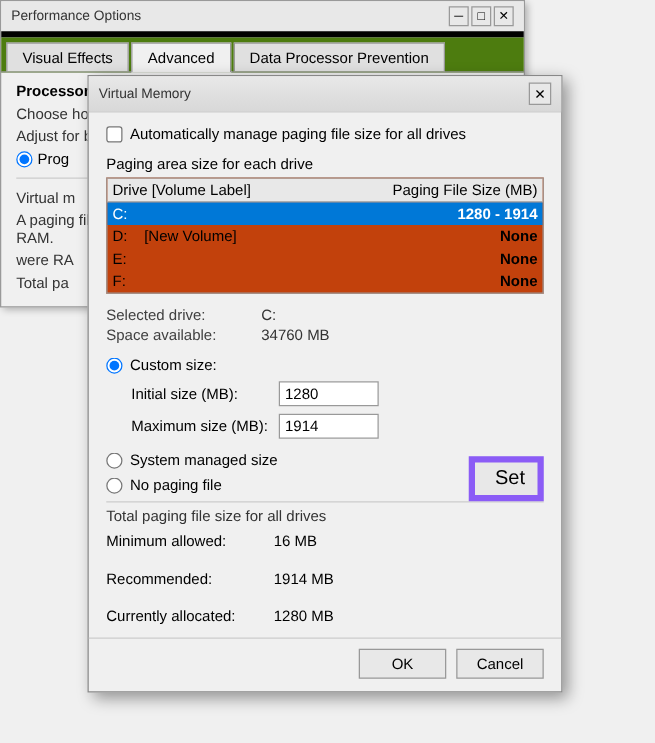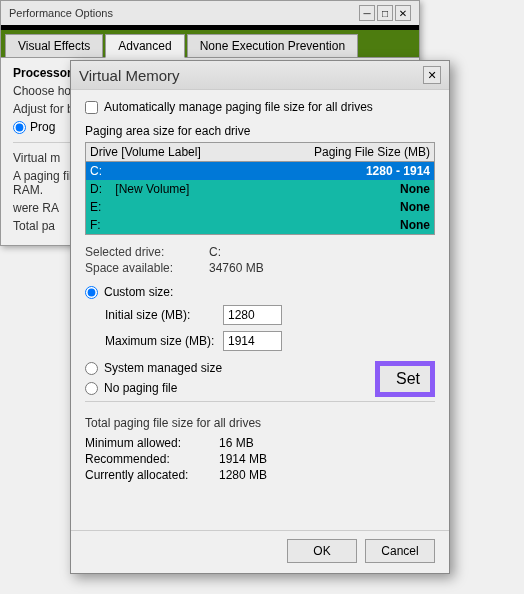--- a/index.html
+++ b/index.html
@@ -110,21 +110,21 @@
     }
     .vm-titlebar {
       background: linear-gradient(to bottom, #e8e8e8, #d8d8d8);
       border-bottom: 1px solid #ccc;
       padding: 5px 8px;
       display: flex;
       align-items: center;
       justify-content: space-between;
     }
     .vm-titlebar-title {
-      font-size: 15px;
+      font-size: 11px;
       color: #333;
       font-weight: normal;
     }
     .vm-close-btn {
       width: 18px; height: 18px;
       background: #e8e8e8;
       border: 1px solid #999;
       font-size: 11px;
       display: flex; align-items: center; justify-content: center;
       cursor: pointer;
@@ -141,21 +141,21 @@
     .checkbox-row input[type="checkbox"] {
       margin: 0;
     }
     .section-label {
       font-size: 12px;
       margin-bottom: 4px;
     }
     
     .drive-table-container {
       border: 1px solid #999;
-      background: #14b8a6;
+      background: #c2410c;
       margin-bottom: 10px;
     }
     .drive-table-header {
       display: flex;
       background: #e8e8e8;
       border-bottom: 1px solid #999;
       padding: 2px 4px;
       font-size: 12px;
     }
     .drive-table-header .col-drive {
@@ -220,61 +220,60 @@
       align-items: center;
       gap: 8px;
       margin-bottom: 6px;
       margin-left: 20px;
       font-size: 12px;
     }
     .size-label {
       width: 110px;
     }
     .size-input {
-      width: 59px;
+      width: 80px;
       border: 1px solid #999;
       padding: 2px 4px;
       font-size: 12px;
       background: white;
     }
     .set-btn {
       width: 60px;
       padding: 4px 16px;
       background: #e8e8e8;
       border: 5px solid #8b5cf6;
       font-size: 16px;
       cursor: pointer;
       text-align: center;
     }
 
     
     .total-section {
       border-top: 1px solid #ccc;
-      padding-top: 14px;
+      padding-top: 4px;
     }
     .total-title {
       font-size: 12px;
       margin-bottom: 6px;
       color: #333;
     }
     .total-grid {
       display: grid;
       grid-template-columns: 130px 1fr;
-      gap: 2px 4px;
+      gap: 16px 4px;
       font-size: 12px;
     }
 
     
     .dialog-footer {
       display: flex;
       justify-content: flex-end;
       gap: 8px;
       padding: 8px 14px 10px;
       border-top: 1px solid #ccc;
-      margin-top: 38px;
     }
     .footer-btn {
       min-width: 70px;
       padding: 4px 10px;
       background: #e8e8e8;
       border: 1px solid #999;
       font-size: 12px;
       cursor: pointer;
       text-align: center;
     }
@@ -287,21 +286,21 @@
     <span class="perf-titlebar-title">Performance Options</span>
     <div class="perf-titlebar-controls">
       <div class="titlebar-btn">─</div>
       <div class="titlebar-btn">□</div>
       <div class="titlebar-btn">✕</div>
     </div>
   </div>
   <div class="perf-tabs">
     <div class="perf-tab">Visual Effects</div>
     <div class="perf-tab active">Advanced</div>
-    <div class="perf-tab">None Execution Prevention</div>
+    <div class="perf-tab">Data Processor Prevention</div>
   </div>
   <div class="perf-content">
     <div class="perf-section-title">Processor scheduling</div>
     <div class="perf-text">Choose how to allocate processor resources.</div>
     <div class="perf-text">Adjust for best performance of:</div>
     <div class="radio-row">
       <input type="radio" name="proc" checked="" style="">
       <span>Prog</span>
     </div>
     <div class="perf-divider"></div>
@@ -367,21 +366,21 @@
       <div class="size-row">
         <span class="size-label">Initial size (MB):</span>
         <input class="size-input" type="text" value="1280" style="">
       </div>
       <div class="size-row">
         <span class="size-label">Maximum size (MB):</span>
         <input class="size-input" type="text" value="1914" style="">
       </div>
     </div>
 
-    <div style="display:flex; align-items:flex-start; justify-content:space-between;">
+    <div style="display:flex; align-items:flex-end; justify-content:space-between;">
       <div>
         <div class="radio-item">
           <input type="radio" name="size-type" style="">
           <span>System managed size</span>
         </div>
         <div class="radio-item">
           <input type="radio" name="size-type" style="">
           <span>No paging file</span>
         </div>
       </div>

